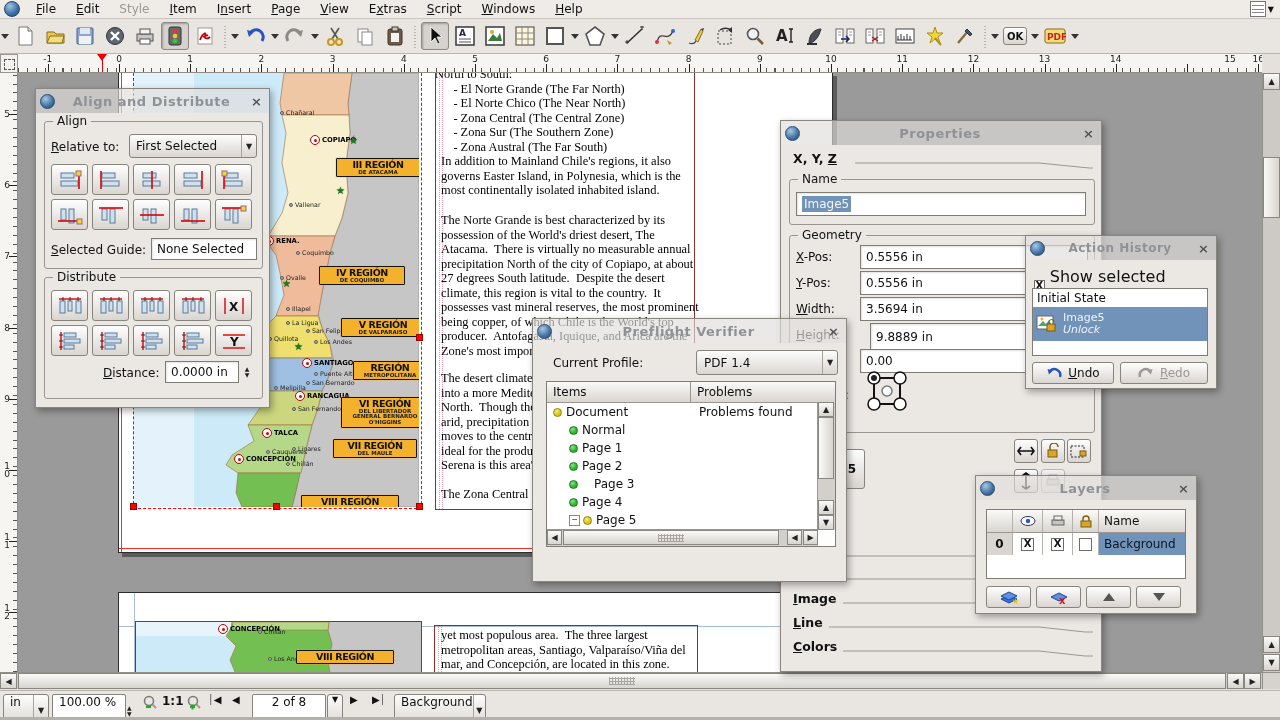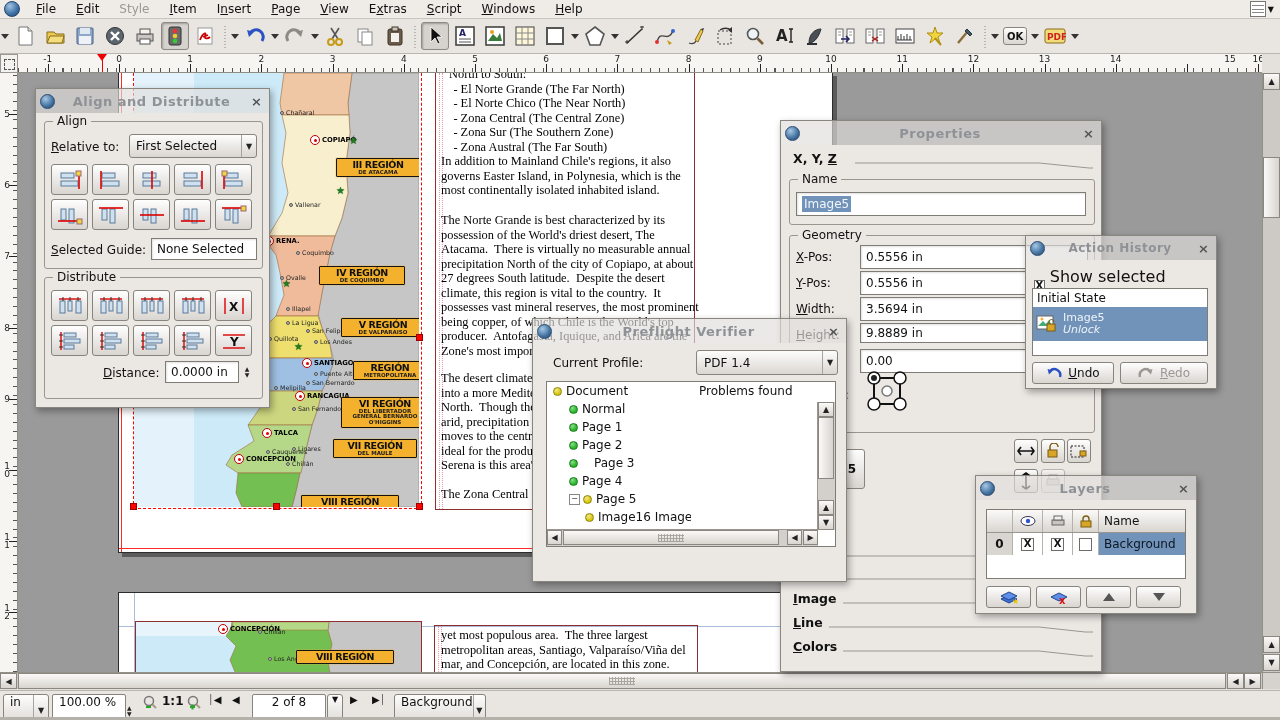--- a/index.html
+++ b/index.html
@@ -614,21 +614,21 @@
       <div class="colguide" style="left:323px;top:0;height:436px"></div>
       <div id="tb1"></div>
         <div id="tb2"></div>
         <div id="tb3"></div>
       <div class="selbox" style="left:14px;top:-10px;width:287px;height:444px"></div>
       <div class="handle" style="left:11px;top:261px"></div>
       <div class="handle" style="left:297px;top:261px"></div>
       <div class="handle" style="left:11px;top:430px"></div>
       <div class="handle" style="left:154px;top:430px"></div>
       <div class="handle" style="left:297px;top:430px"></div>
-    <div class="tl" style="left: 330px; top: -6px; text-align: right;">North to South:</div>
+    <div class="tl" style="left: 316px; top: -6px; text-align: right;">North to South:</div>
         <div class="tl" style="left: 322px; top: 8.55px;">    - El Norte Grande (The Far North)</div>
         <div class="tl" style="left: 322px; top: 23.1px;">    - El Norte Chico (The Near North)</div>
         <div class="tl" style="left: 322px; top: 37.65px;">    - Zona Central (The Central Zone)</div>
         <div class="tl" style="left: 322px; top: 52.2px;">    - Zona Sur (The Southern Zone)</div>
         <div class="tl" style="left: 322px; top: 66.75px;">    - Zona Austral (The Far South)</div>
         <div class="tl" style="left: 322px; top: 81.3px;">In addition to Mainland Chile's regions, it also</div>
         <div class="tl" style="left: 322px; top: 95.85px;">governs Easter Island, in Polynesia, which is the</div>
         <div class="tl" style="left: 322px; top: 110.4px;">most continentally isolated inhabited island.</div>
         <div class="tl" style="left: 322px; top: 140px;">The Norte Grande is best characterized by its</div>
         <div class="tl" style="left: 322px; top: 154.55px;">possession of the World's driest desert, The</div>
@@ -976,21 +976,21 @@
         </div>
       <div class="ul" style="position:absolute;left:6px;top:40px">Y-Pos:</div>
       <div class="fld" style="left:70px;top:35px;width:228px;height:24px">
           <span>0.5556 in</span>
         </div>
       <div class="ul" style="position:absolute;left:6px;top:66px">Width:</div>
       <div class="fld" style="left:70px;top:61px;width:228px;height:24px">
           <span>3.5694 in</span>
         </div>
       <div class="ul" style="position:absolute;left:6px;top:92px">Height:</div>
-      <div class="fld" style="left:70px;top:87px;width:228px;height:20px">
+      <div class="fld" style="left:80px;top:87px;width:228px;height:27px">
           <span>9.8889 in</span>
         </div>
       <div class="fld" style="left:70px;top:113px;width:228px;height:24px">
           <span>0.00</span>
         </div>
       <div style="position:absolute;left:50px;top:152px">t:</div>
       <svg class="basep" style="left:74px;top:132px" width="46" height="46">
         <path d="M10,10 H36 V36 H10 Z" fill="none" stroke="#111" stroke-width="2"></path>
         <circle cx="10" cy="10" r="6" fill="#fff" stroke="#111" stroke-width="1.5"></circle>
           <circle cx="10" cy="10" r="3" fill="#222"></circle>
@@ -1067,20 +1067,24 @@
       <span class="pglobe"></span>
       <span class="t">Preflight Verifier</span>
       <span class="x">×</span>
     </div>
     <div style="position:absolute;left:20px;top:37px">Current Profile:</div>
     <div class="raised combo" style="position:absolute;left:163px;top:31px;width:140px;height:23px;display:flex;align-items:center">
       <span style="flex:1;padding-left:7px">PDF 1.4</span>
         <span class="arr">▼</span>
       </div>
     <div class="tree" style="left:13px;top:62px;width:290px;height:166px">
+      <div class="thead">
+        <div style="width:137px;padding-left:6px;border-right:1px solid #9a968f;align-self:stretch;display:flex;align-items:center">Items</div>
+        <div style="padding-left:6px">Problems</div>
+      </div>
       <div id="treerows">
           <div class="trow" style="padding-left: 6px;">
             <span class="dotstate warn"></span>
             <span style="width:125px;overflow:hidden;flex:none">Document</span>
             <span style="padding-left:8px">Problems found</span>
           </div>
           <div class="trow" style="padding-left: 22px;">
             <span class="dotstate ok"></span>
             <span style="width:109px;overflow:hidden;flex:none">Normal</span>
           </div>

